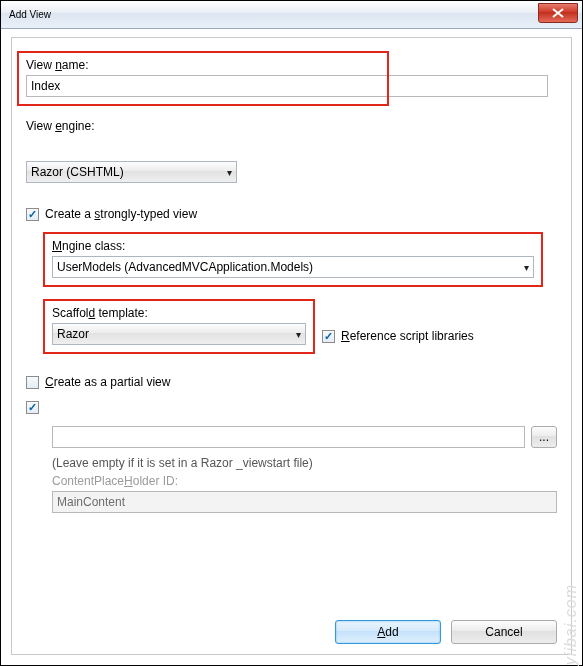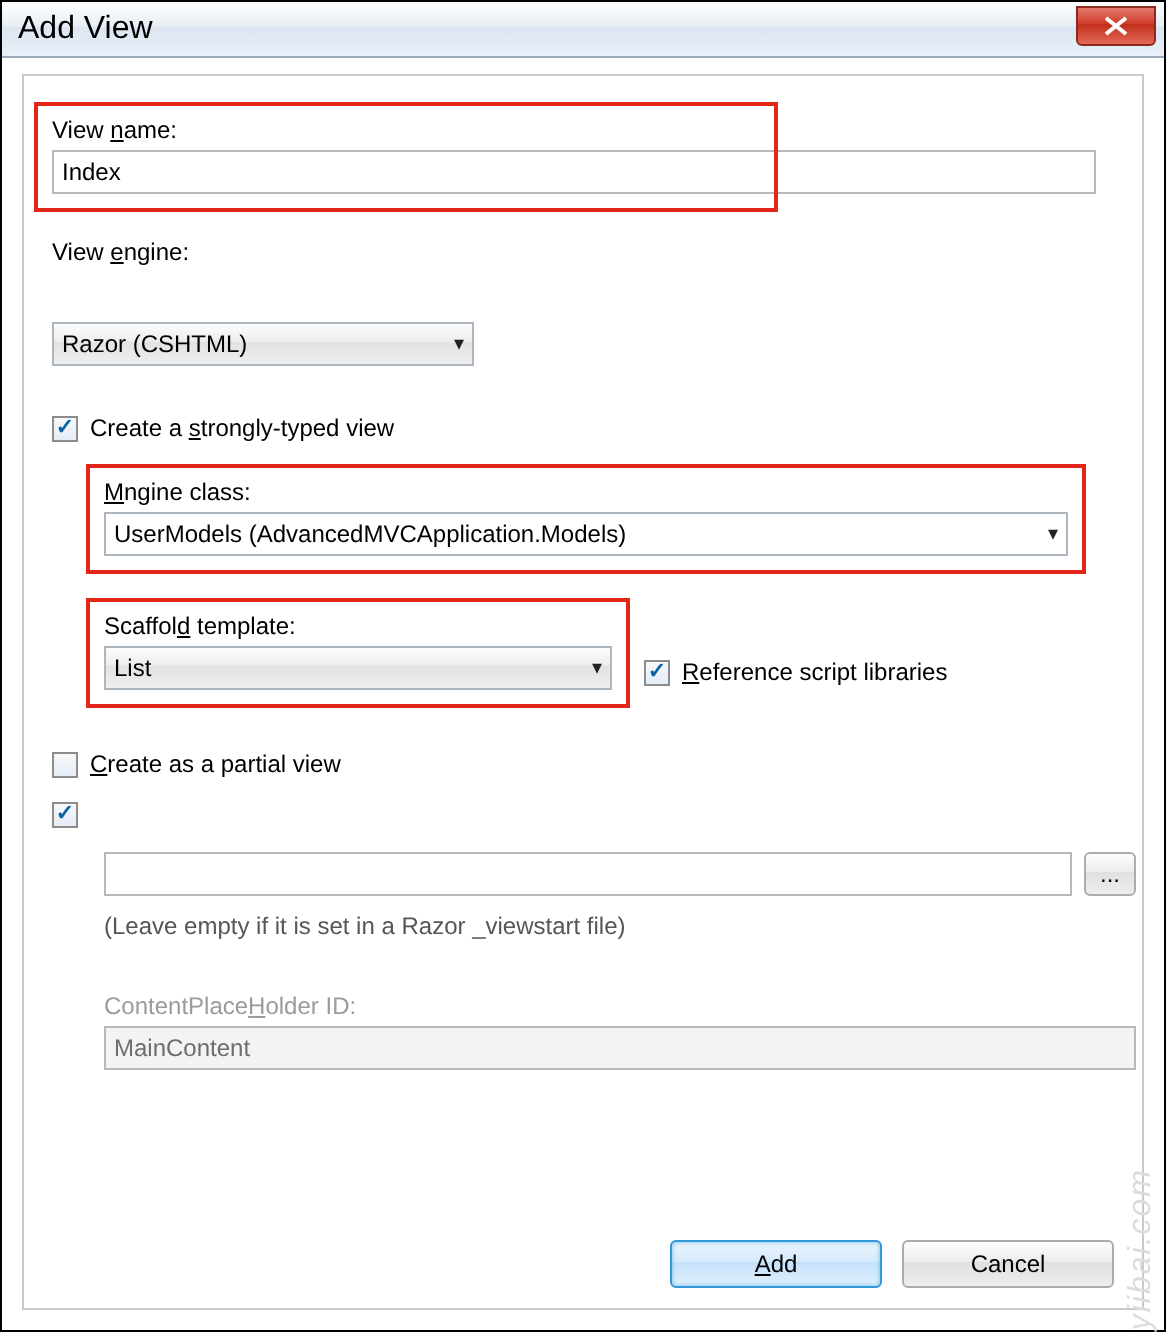--- a/index.html
+++ b/index.html
@@ -1,44 +1,44 @@
 <!DOCTYPE html>
 <html><head>
 <meta charset="utf-8">
 <style>
 * { box-sizing: border-box; font-family: "Segoe UI", Tahoma, sans-serif; font-size: 12px; }
 body { margin: 0; padding: 0; background: #fff; }
 .window { width: 583px; height: 666px; border: 1px solid #000; position: relative; background: #fff; }
 .titlebar { height: 28px; background: linear-gradient(#fdfefe,#e9eef5 45%,#dce5f1 46%,#e9f0f9); border-bottom: 1px solid #9aa7b8; display: flex; align-items: center; padding: 0 0 0 8px; }
-.titlebar .title { flex: 1; font-size: 16px; color: #000; }
+.titlebar .title { flex: 1; font-size: 10px; color: #000; }
 .winbtns { display: flex; height: 100%; margin-right: 4px; gap: 2px; padding-top: 2px; }
 .winbtn { width: 40px; height: 20px; border-radius: 0 0 3px 3px; display: flex; align-items: center; justify-content: center; }
 .winbtn.close { background: linear-gradient(#e67a6f,#cf3a27 45%,#c12f1c 46%,#e46a59); border: 1px solid #8a2a1e; }
 .winbtn.close svg { width: 12px; height: 10px; }
-.content { position: absolute; top: 36px; left: 10px; right: 10px; bottom: 10px; border: 1px solid #c9c9c9; background: #fff; padding: 14px 3px 10px 14px; }
+.content { position: absolute; top: 36px; left: 10px; right: 10px; bottom: 10px; border: 1px solid #c9c9c9; background: #fff; padding: 14px 14px 10px 14px; }
 .label { margin-bottom: 3px; color: #000; }
 .input-text { width: 100%; height: 22px; border: 1px solid #b8b8b8; padding: 0 4px; }
 .input-text:read-only { background: #f3f3f3; color: #6d6d6d; }
 .select { height: 22px; border: 1px solid #aeb6bf; background: linear-gradient(#fdfdfd,#ececec 45%,#e2e2e2 46%,#efefef); display: flex; align-items: center; padding: 0 4px; justify-content: space-between; }
 .select.white { background: #fff; }
 .chev { font-size: 10px; color: #222; }
 .row { margin-bottom: 14px; }
 .hl-red { outline: 2px solid #e3261a; outline-offset: -1px; padding: 6px 8px 8px 8px; margin-left: -8px; margin-right: -8px; }
 .hl-red.w1 { width: 370px; }
 .hl-red.w2 { width: 498px; margin-left: 18px; }
 .hl-red.w3 { width: 270px; margin-left: 18px; }
 .checkbox-row { display: flex; align-items: center; gap: 6px; margin-bottom: 12px; }
 .cb { width: 13px; height: 13px; border: 1px solid #8c8c8c; background: linear-gradient(#f7f9fb,#e4ecf5); display: flex; align-items: center; justify-content: center; }
 .cb.on::after { content: "✓"; font-size: 11px; color: #0a64a4; font-weight: bold; line-height: 1; }
 .und { text-decoration: underline; }
 .indent { margin-left: 26px; }
 .disabled-label { color: #9b9b9b; }
 .browse-row { display: flex; gap: 6px; margin-bottom: 8px; }
 .browse-btn { width: 26px; height: 22px; border: 1px solid #acacac; background: linear-gradient(#fdfdfd,#ececec 45%,#e0e0e0 46%,#ededed); border-radius: 3px; display:flex; align-items:center; justify-content:center; }
-.help-text { color: #565656; margin-bottom: 26px; }
+.help-text { color: #565656; margin-bottom: 4px; }
 .footer { position: absolute; bottom: 10px; right: 14px; display: flex; gap: 10px; }
 .btn { width: 106px; height: 24px; border: 1px solid #acacac; background: linear-gradient(#fdfdfd,#ececec 45%,#e0e0e0 46%,#ededed); border-radius: 3px; display: flex; align-items: center; justify-content: center; }
 .btn.primary { border: 1px solid #3399dd; box-shadow: 0 0 2px #6cb7e8 inset; background: linear-gradient(#eaf4fc,#d6eafc 45%,#c4e1fb 46%,#e0f0fd); }
 .watermark { position: absolute; bottom: 0; right: 2px; font-size: 16px; font-style: italic; color: #dcdcdc; writing-mode: vertical-rl; transform: rotate(180deg); letter-spacing: 1px; }
 </style>
 </head>
 <body>
 
 <div class="window">
   <div class="titlebar">
@@ -91,21 +91,21 @@
         <span class="chev">▾</span>
       </div>
     </div>
 
     <div style="display:flex; align-items:flex-end; gap:16px; margin-bottom:16px;">
       <div class="hl-red w3">
         <div class="label">
           <span>Scaffol</span><span class="und">d</span><span> template:</span>
         </div>
         <div class="select" style="width:100%;">
-          <span>List</span>
+          <span>Razor</span>
           <span class="chev">▾</span>
         </div>
       </div>
       <div class="checkbox-row" style="margin-bottom:10px;">
         <span class="cb on"></span>
         <span>
           <span class="und">R</span><span>eference script libraries</span>
         </span>
       </div>
     </div>

